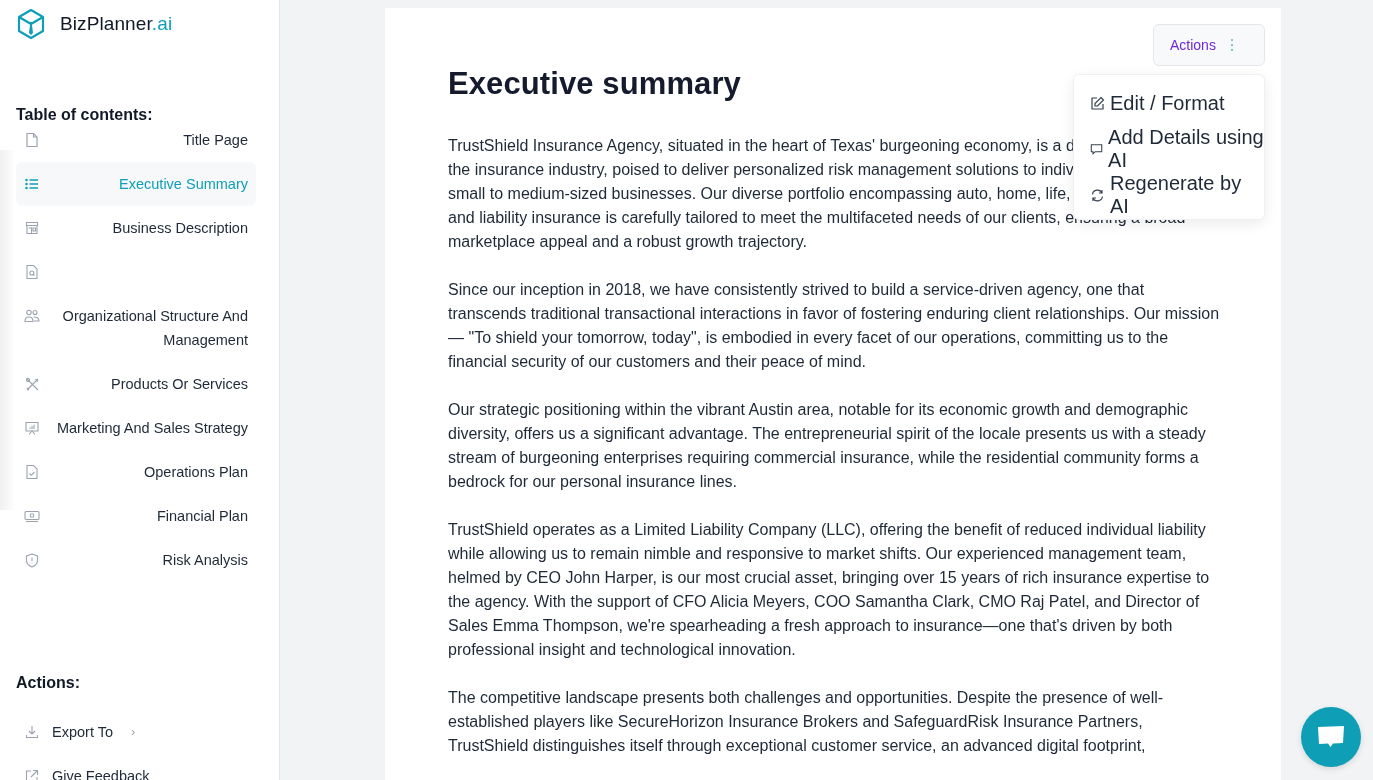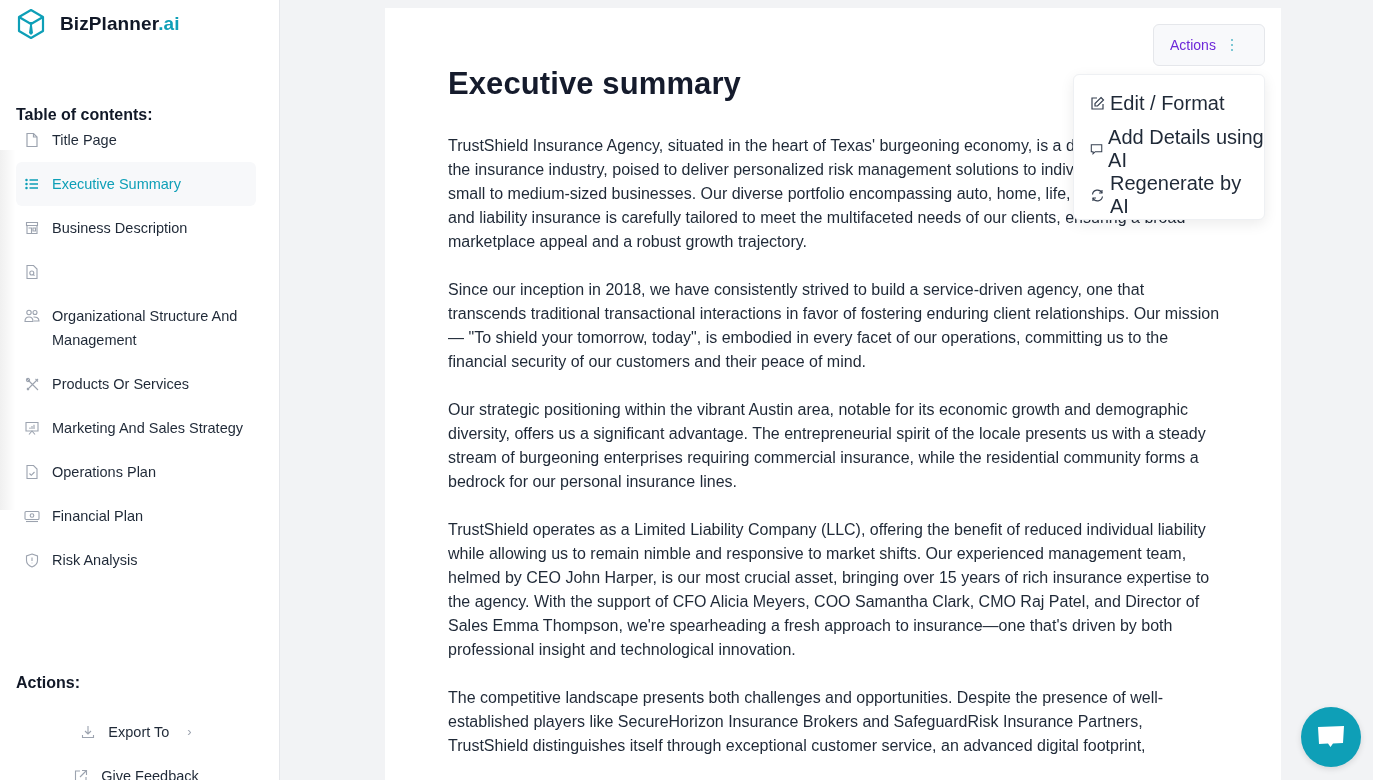--- a/index.html
+++ b/index.html
@@ -16,37 +16,37 @@
     border-right: 1px solid #e5e7eb;
     overflow: hidden;
   }
   .sidebar::before {
     content: ""; position: absolute; left: 0; top: 150px; width: 16px; height: 360px;
     background: linear-gradient(to right, rgba(0,0,0,0.06), rgba(0,0,0,0));
     pointer-events: none;
   }
   .brand { position: absolute; left: 16px; top: 8px; display: flex; align-items: center; height: 32px; }
   .brand-logo { width: 30px; height: 32px; margin-right: 14px; }
-  .brand-name { font-size: 19px; font-weight: 700; color: #111827; letter-spacing: 0.1px; }
+  .brand-name { font-size: 19px; font-weight: 400; color: #111827; letter-spacing: 0.1px; }
   .brand-name .ai { color: #0e9fb7; }
   .section-title {
     position: absolute; left: 16px; font-size: 16px; font-weight: 700; color: #111827;
   }
   .toc { position: absolute; left: 16px; top: 118px; width: 240px; }
   .toc-item {
     display: flex; align-items: flex-start; padding: 10px 8px 10px 8px;
     border-radius: 6px; font-size: 14.5px; line-height: 24px; color: #1f2937; cursor: pointer;
     margin-bottom: 0px;
   }
   .toc-item.active { background: #f7f8fa; color: #0e9fb7; }
   .toc-icon { width: 16px; height: 24px; margin-right: 12px; flex: 0 0 16px; display: flex; align-items: center; justify-content: center; color: #9ca3af; }
   .toc-item.active .toc-icon { color: #0e9fb7; }
-  .toc-label { flex: 1; }
+  .toc-label { flex: 1; text-align: right; }
   .actions-list { position: absolute; left: 16px; top: 710px; width: 240px; }
-  .actions-list .toc-item { padding: 10px 8px; justify-content: center; }
+  .actions-list .toc-item { padding: 10px 8px; }
   .chev { margin-left: 18px; color: #9ca3af; font-size: 13px; }
 
   .doc-card {
     position: absolute; left: 385px; top: 8px; width: 896px; height: 800px;
     background: #ffffff;
   }
   .doc-title {
     position: absolute; left: 63px; top: 58px;
     font-size: 31px; font-weight: 700; color: #151b2c; letter-spacing: 0.1px;
   }

